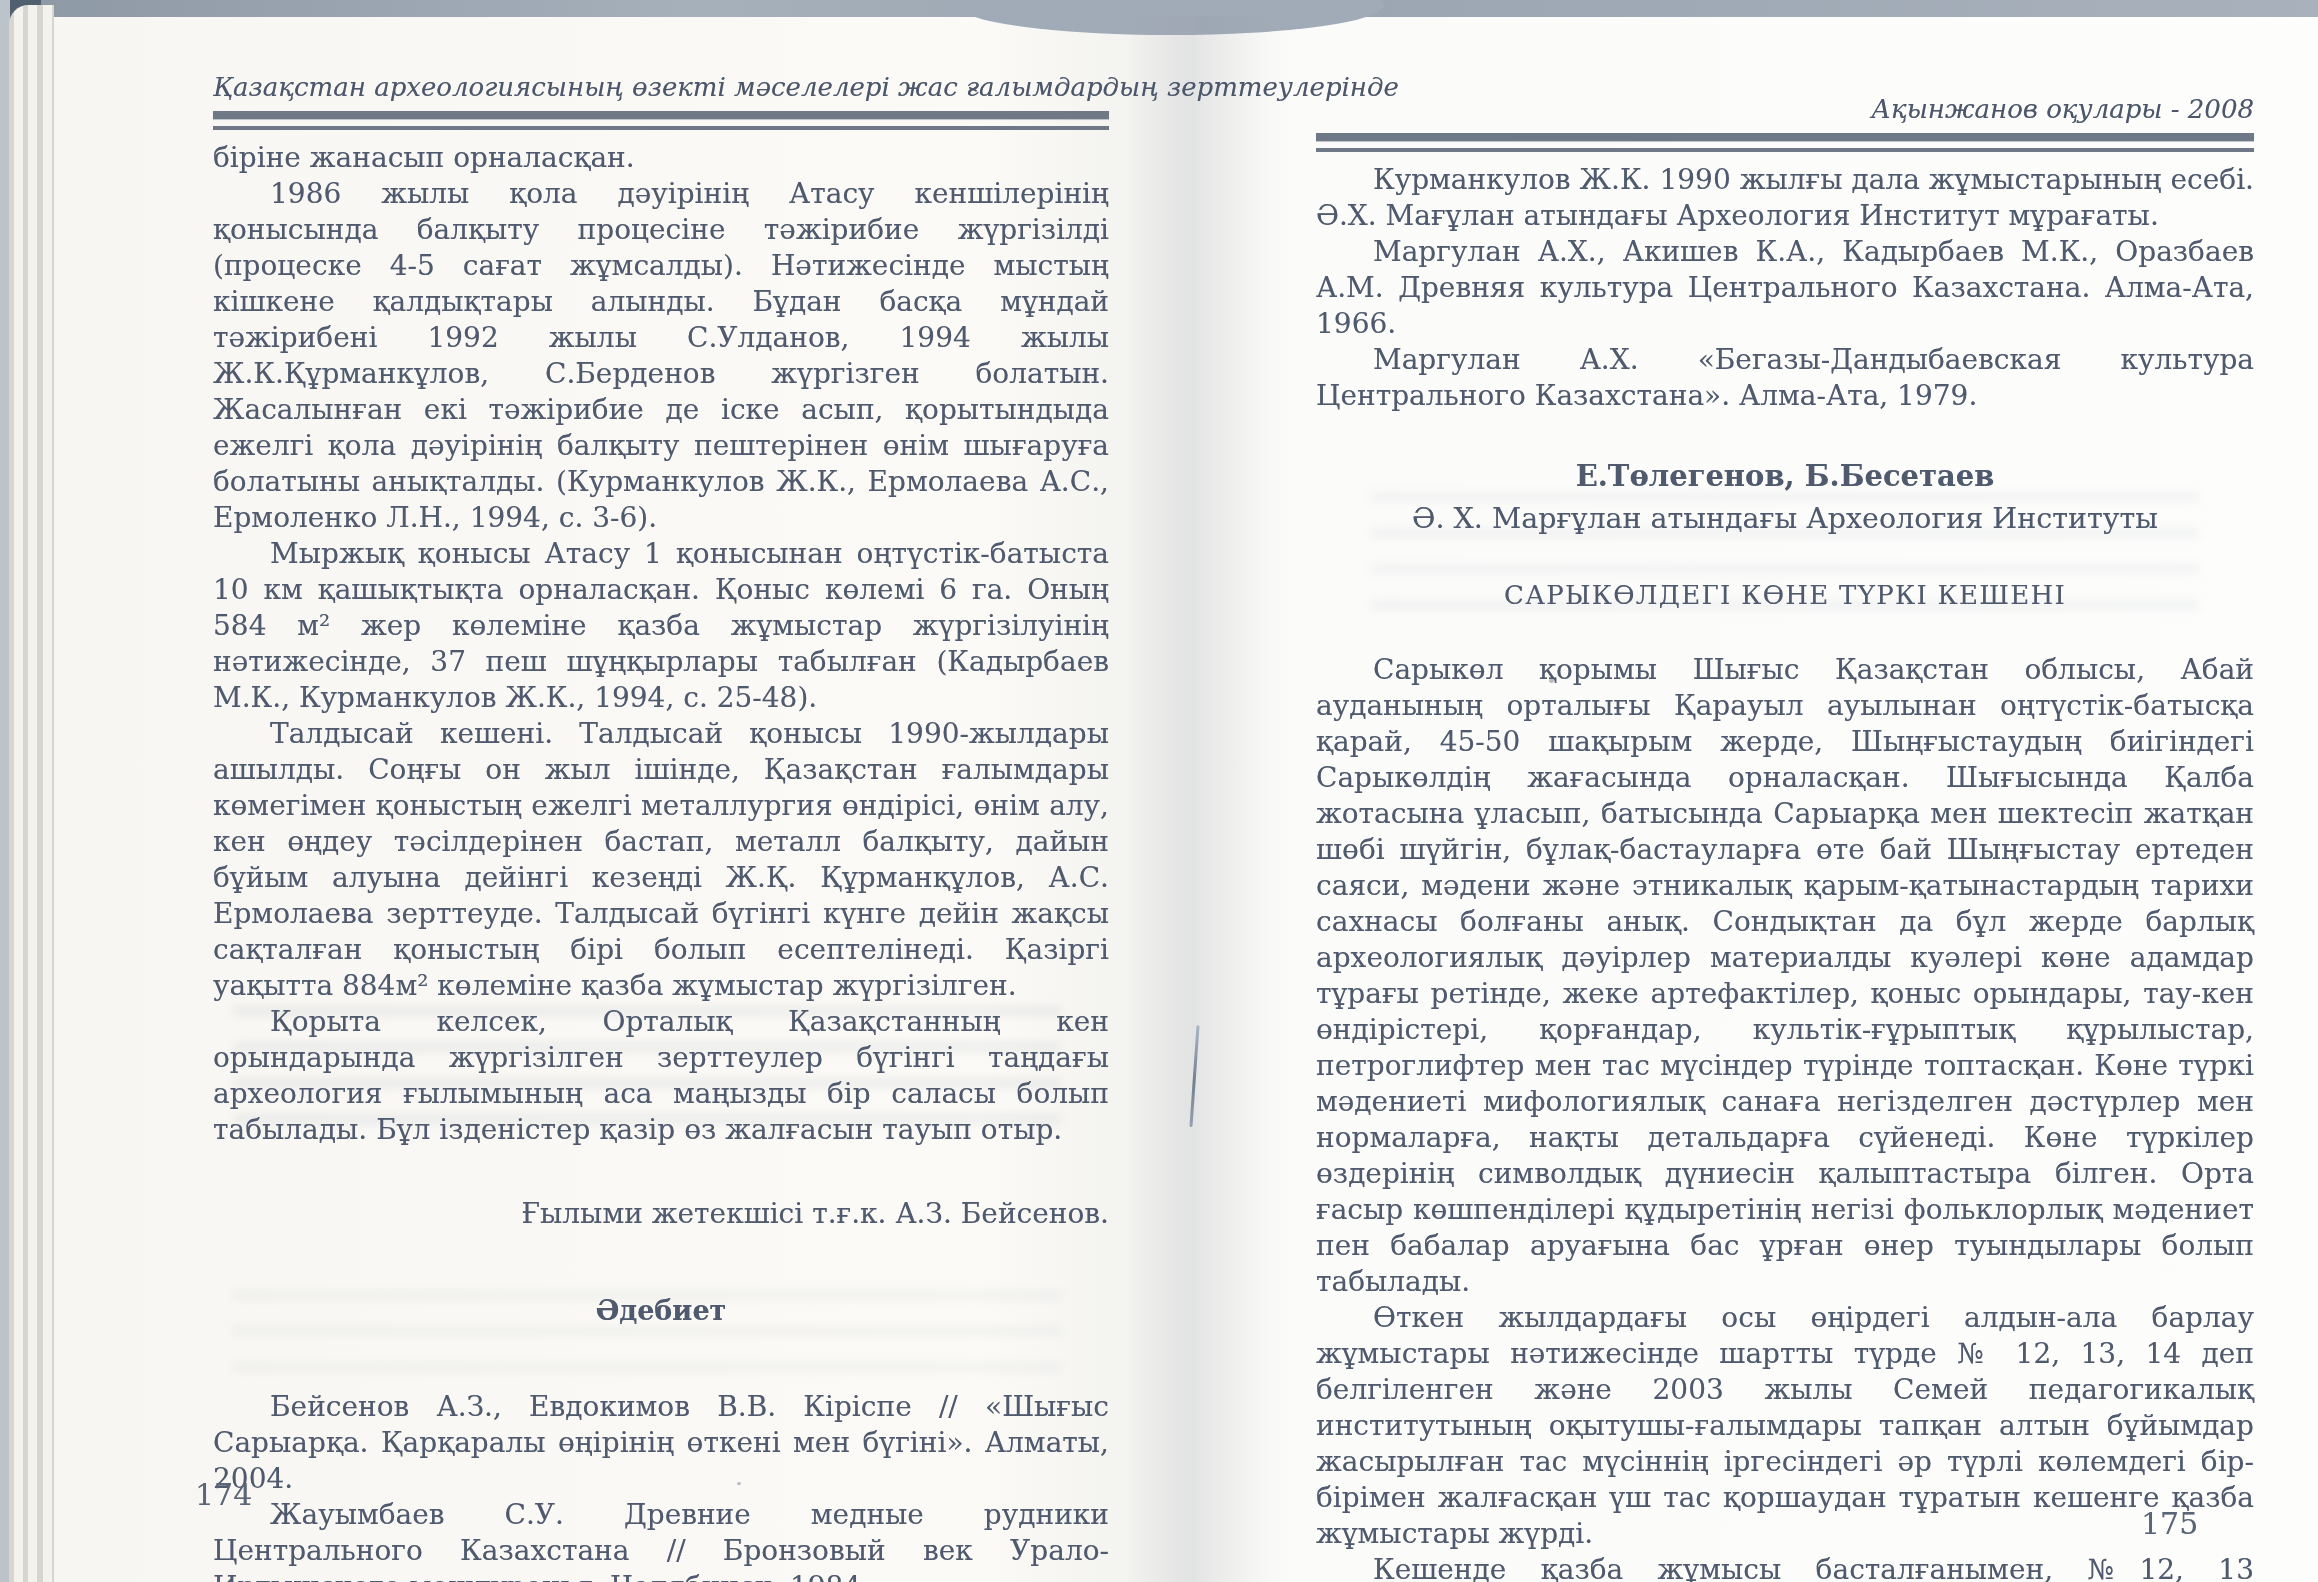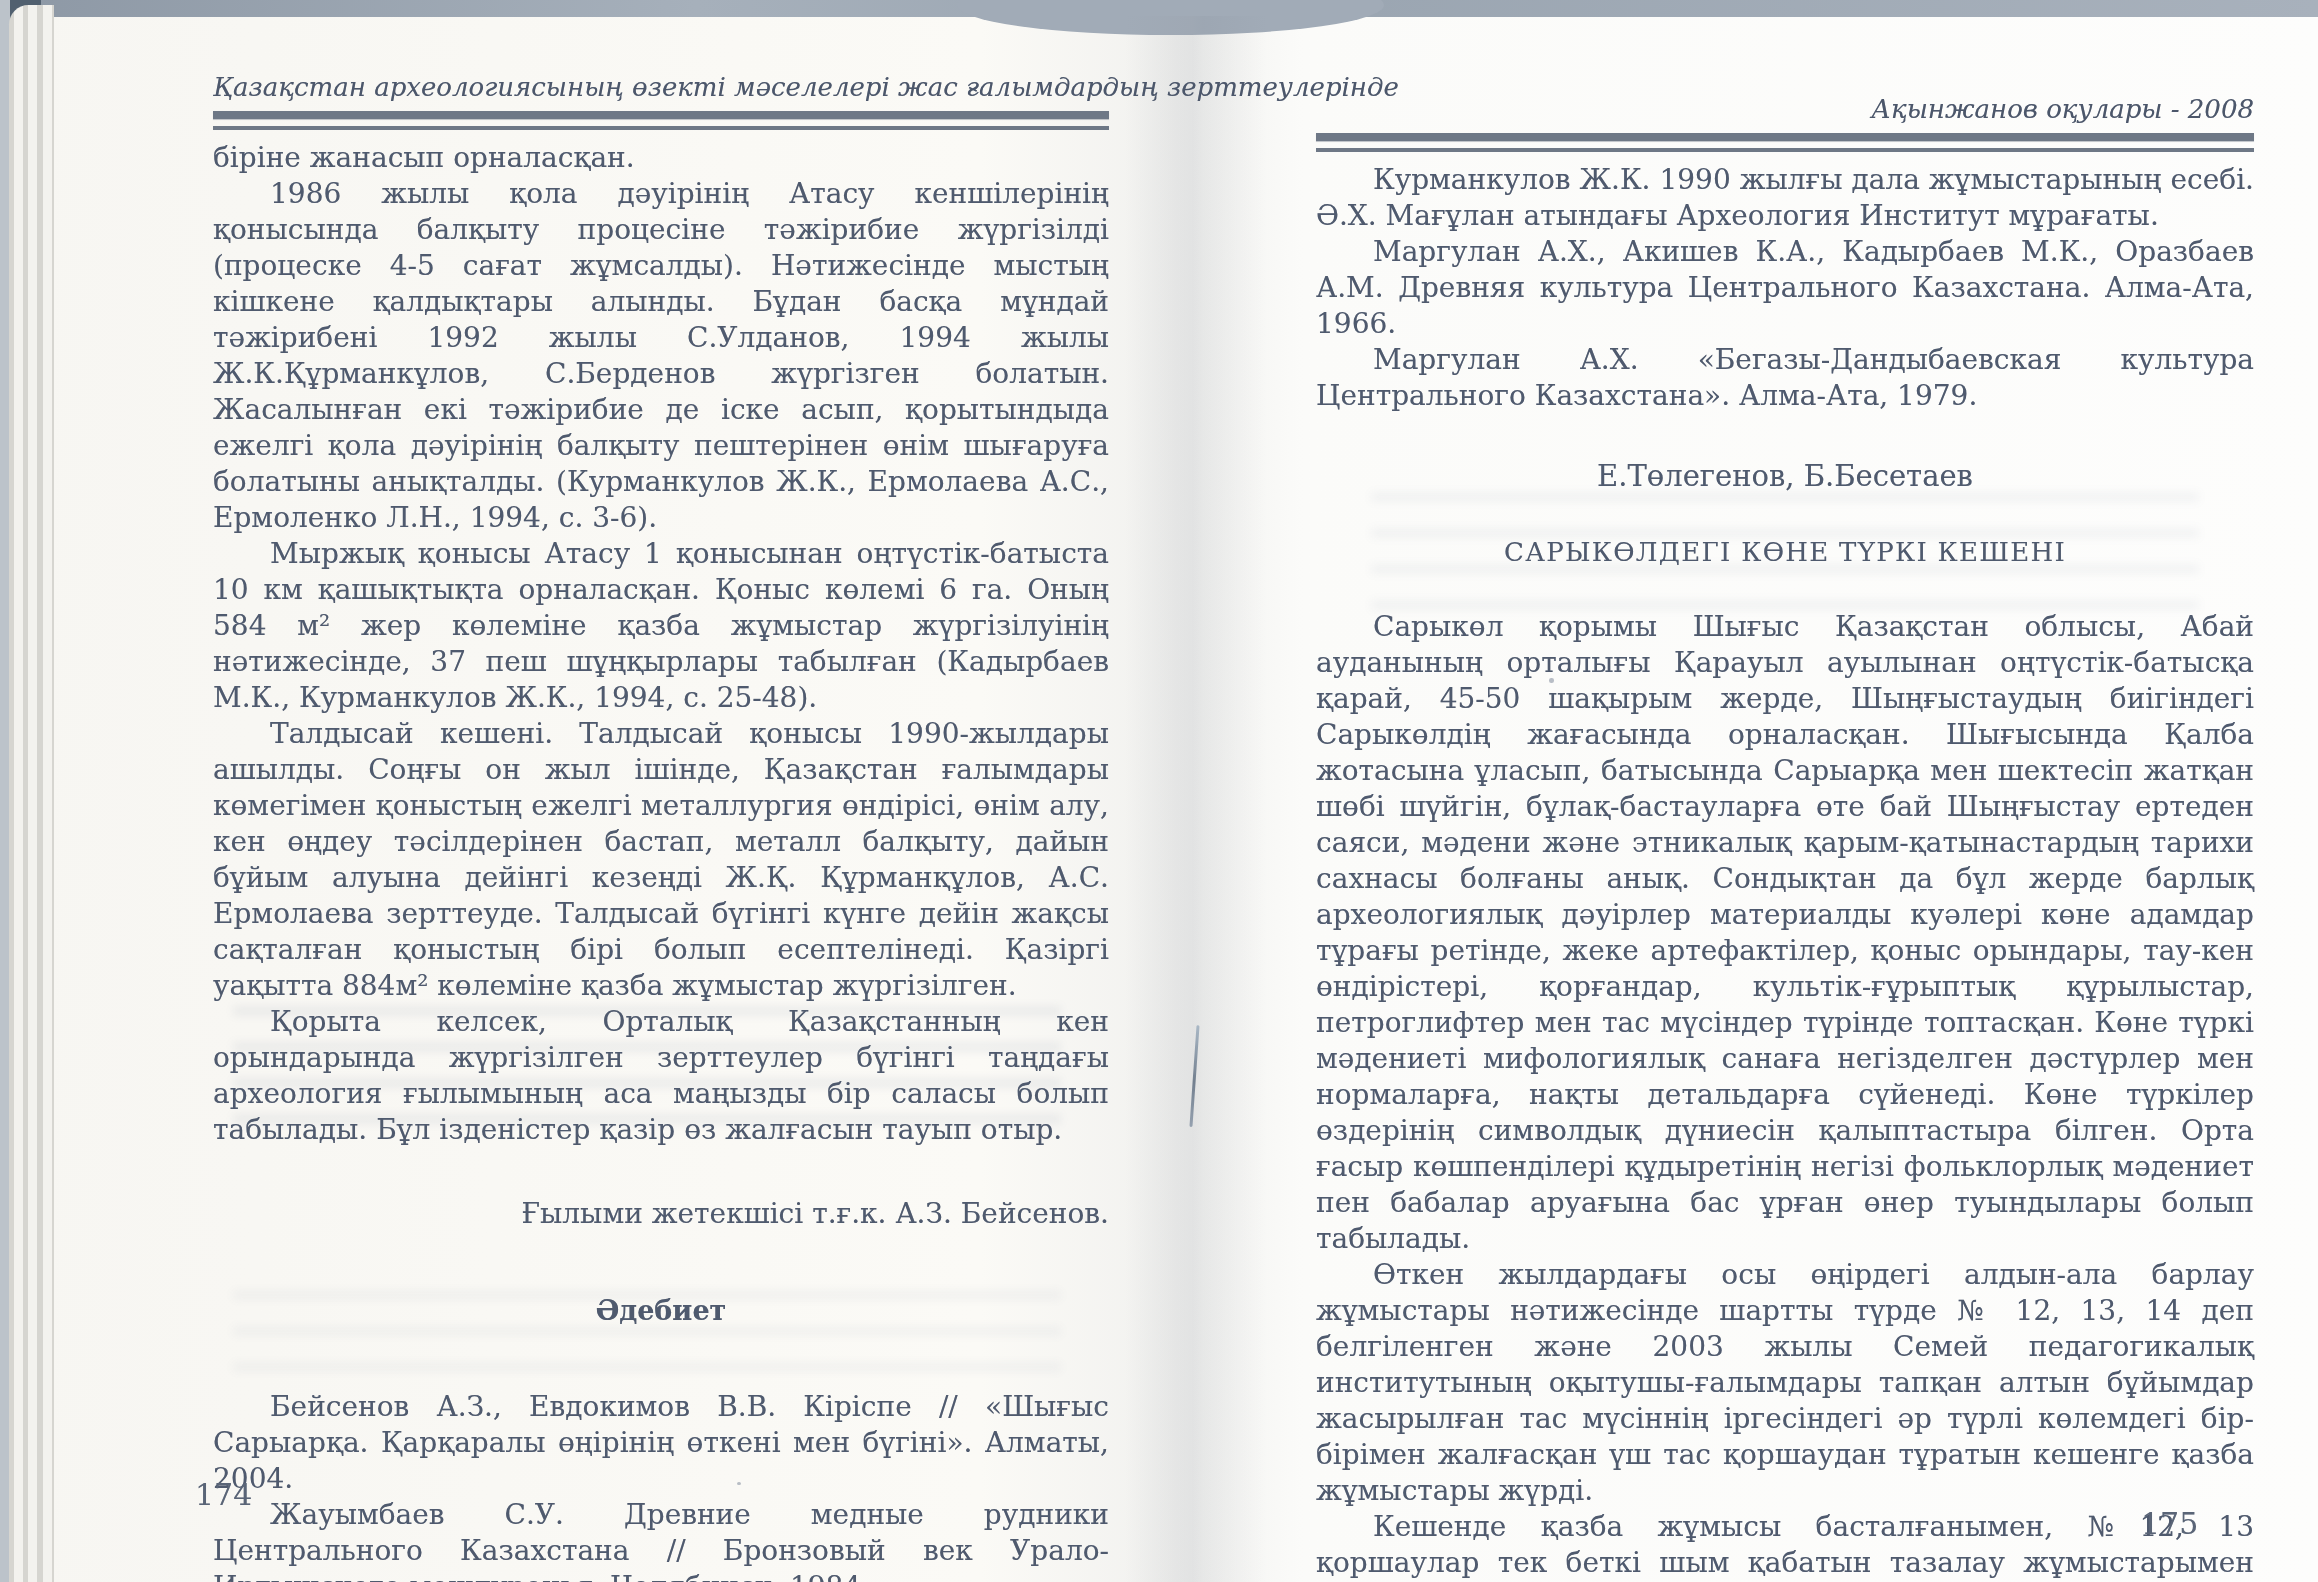--- a/index.html
+++ b/index.html
@@ -46,21 +46,21 @@
   .rule-thin{height:3.9px;margin-top:6.5px;}
 
   .body-copy{margin-top:10.3px;color:#4f5a6e;font-size:28px;line-height:36px;
     text-align:justify;text-shadow:0 0 0.6px rgba(79,90,110,.40);}
   .para{margin:0;text-indent:57px;}
   .para.no-indent{text-indent:0;}
   .signature{margin:48px 0 0 0;text-align:right;text-indent:0;}
   .bib-head{margin:61px 0 0 0;font-weight:bold;font-size:27px;text-align:center;}
   .refs{margin-top:60px;}
   .centered{text-align:center;text-indent:0;}
-  .authors{margin:44px 0 0 0;font-weight:normal;font-size:29px;}
+  .authors{margin:44px 0 0 0;font-weight:bold;font-size:29px;}
   .affiliation{margin:6.5px 0 0 0;font-size:28.5px;}
   .article-title{margin:40px 0 0 0;font-weight:normal;font-size:26px;letter-spacing:1.3px;}
   .rbody{margin-top:39px;}
 
   .page-num{position:absolute;font-size:30px;color:#5a6577;
     text-shadow:0 0 0.6px rgba(90,101,119,.4);}
   .pn-left{left:195px;top:1477px;text-align:right;}
   .pn-right{left:2141px;top:1494px;margin-top:12px;}
 </style>
 </head>
@@ -111,20 +111,21 @@
     <div class="run-head run-head-right">Ақынжанов оқулары - 2008</div>
     <div class="rule rule-thick"></div>
     <div class="rule rule-thin"></div>
 
     <div class="body-copy">
       <p class="para">Курманкулов Ж.К. 1990 жылғы дала жұмыстарының есебі. Ә.Х. Мағұлан атындағы Археология Институт мұрағаты.</p>
       <p class="para">Маргулан А.Х., Акишев К.А., Кадырбаев М.К., Оразбаев А.М. Древняя культура Центрального Казахстана. Алма-Ата, 1966.</p>
       <p class="para">Маргулан А.Х. «Бегазы-Дандыбаевская культура Центрального Казахстана». Алма-Ата, 1979.</p>
 
       <p class="para centered authors">Е.Төлегенов, Б.Бесетаев</p>
+      <p class="para centered affiliation">Ә. Х. Марғұлан атындағы Археология Институты</p>
       <h2 class="para centered article-title">САРЫКӨЛДЕГІ КӨНЕ ТҮРКІ КЕШЕНІ</h2>
 
       <div class="rbody">
         <p class="para">Сарыкөл қорымы Шығыс Қазақстан облысы, Абай ауданының орталығы Қарауыл ауылынан оңтүстік-батысқа қарай, 45-50 шақырым жерде, Шыңғыстаудың биігіндегі Сарыкөлдің жағасында орналасқан. Шығысында Қалба жотасына ұласып, батысында Сарыарқа мен шектесіп жатқан шөбі шүйгін, бұлақ-бастауларға өте бай Шыңғыстау ертеден саяси, мәдени және этникалық қарым-қатынастардың тарихи сахнасы болғаны анық. Сондықтан да бұл жерде барлық археологиялық дәуірлер материалды куәлері көне адамдар тұрағы ретінде, жеке артефактілер, қоныс орындары, тау-кен өндірістері, қорғандар, культік-ғұрыптық құрылыстар, петроглифтер мен тас мүсіндер түрінде топтасқан. Көне түркі мәдениеті мифологиялық санаға негізделген дәстүрлер мен нормаларға, нақты детальдарға сүйенеді. Көне түркілер өздерінің символдық дүниесін қалыптастыра білген. Орта ғасыр көшпенділері құдыретінің негізі фольклорлық мәдениет пен бабалар аруағына бас ұрған өнер туындылары болып табылады.</p>
         <p class="para">Өткен жылдардағы осы өңірдегі алдын-ала барлау жұмыстары нәтижесінде шартты түрде № 12, 13, 14 деп белгіленген және 2003 жылы Семей педагогикалық институтының оқытушы-ғалымдары тапқан алтын бұйымдар жасырылған тас мүсіннің іргесіндегі әр түрлі көлемдегі бір-бірімен жалғасқан үш тас қоршаудан тұратын кешенге қазба жұмыстары жүрді.</p>
         <p class="para">Кешенде қазба жұмысы басталғанымен, №12, 13 қоршаулар тек беткі шым қабатын тазалау жұмыстарымен шектелді де, №14</p>
       </div>
     </div>
   </div>
 

